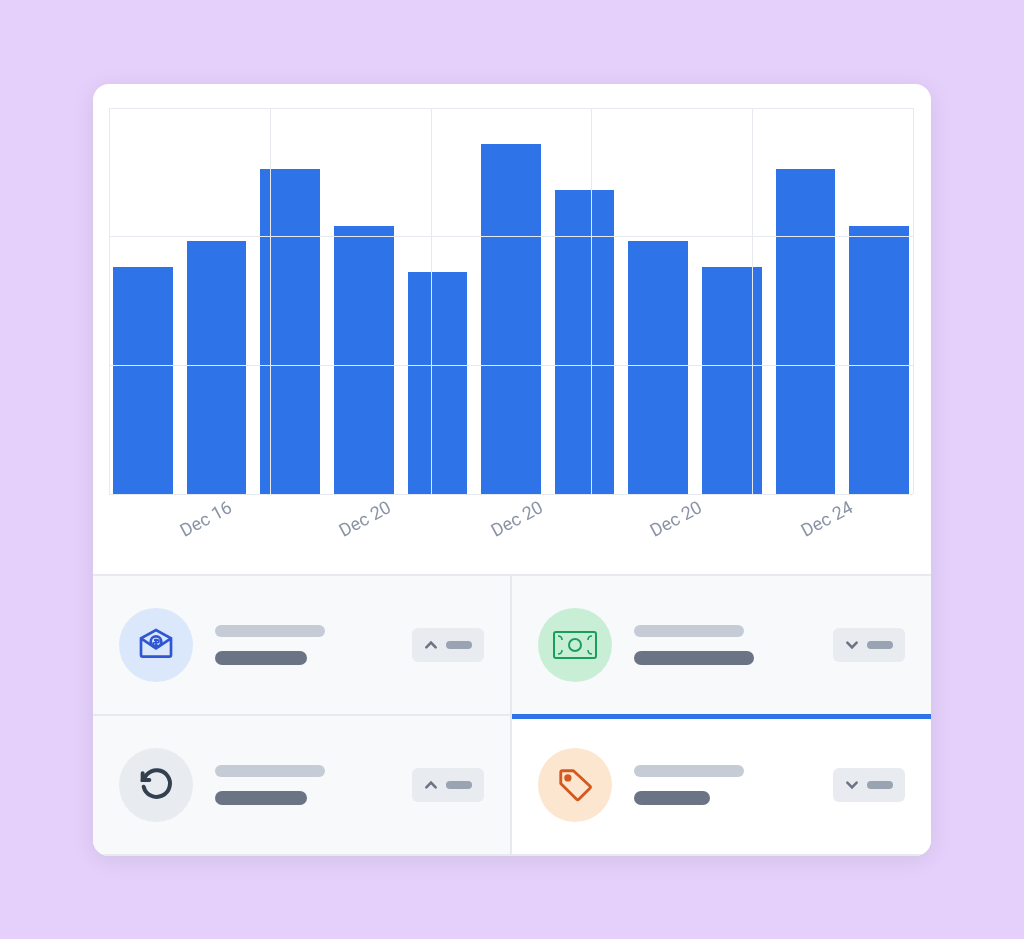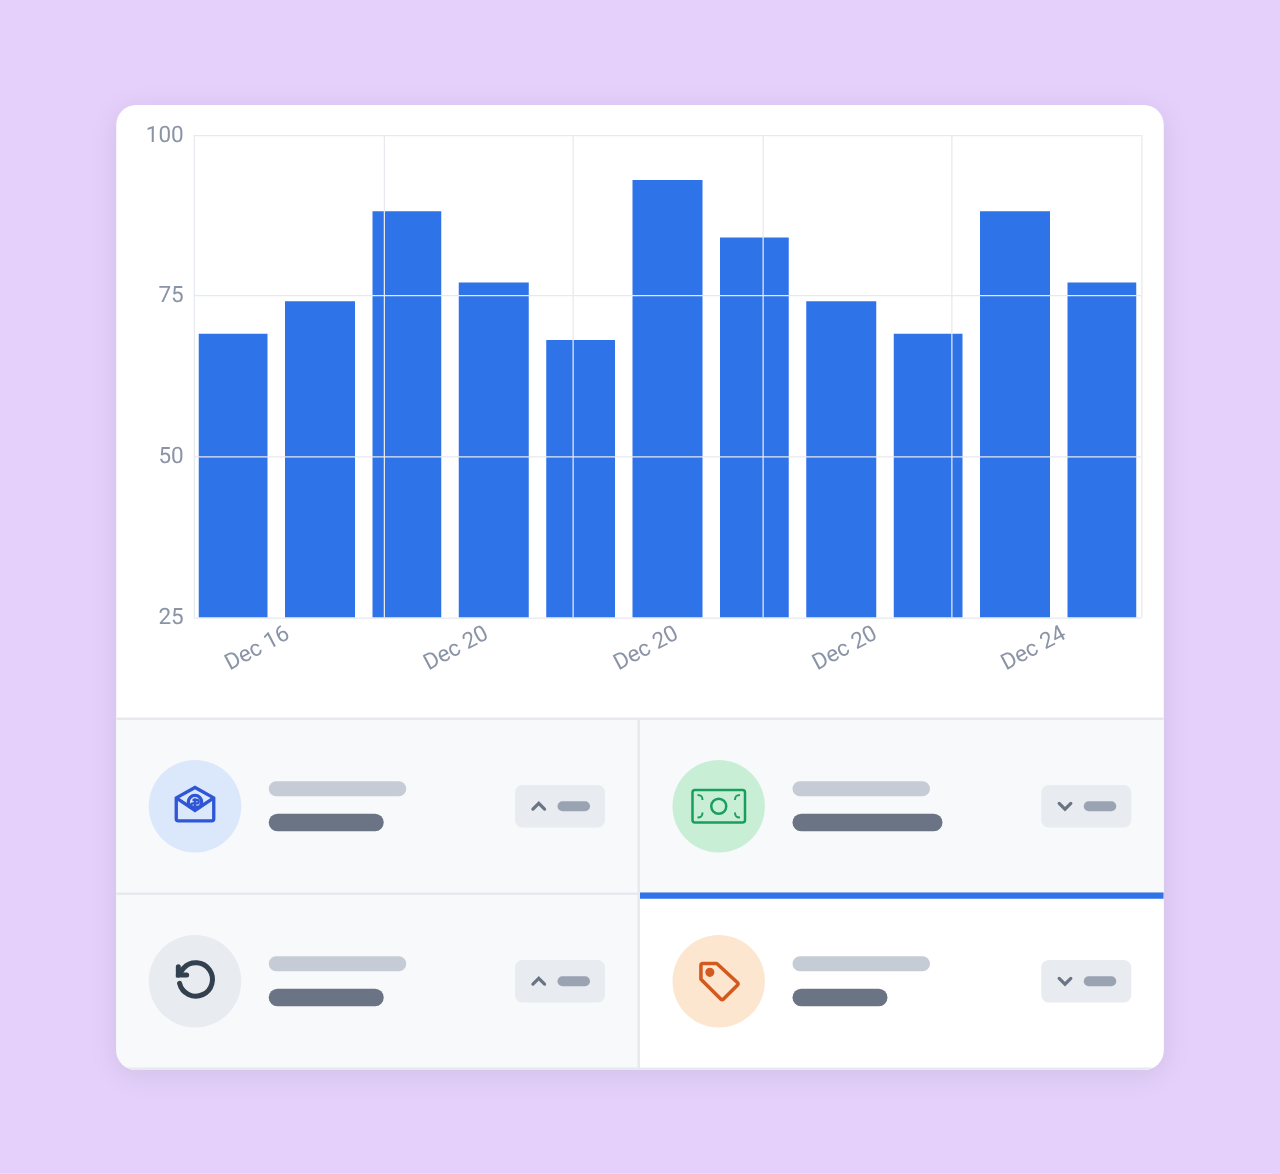--- a/index.html
+++ b/index.html
@@ -165,26 +165,20 @@
     border-radius: 4px;
   }
 </style>
 </head>
 <body>
 
 <div class="card">
 
   <div class="chart-area">
     <div class="chart-body">
-      <div class="y-axis" id="y-axis">
-          <div class="y-tick" style="top: 0%;">100</div>
-          <div class="y-tick" style="top: 33.3333%;">75</div>
-          <div class="y-tick" style="top: 66.6667%;">50</div>
-          <div class="y-tick" style="top: 100%;">25</div>
-        </div>
       <div class="plot" id="plot">
         <div class="bars" id="bars">
             <div class="bar" style="height: 58.6667%;"></div>
             <div class="bar" style="height: 65.3333%;"></div>
             <div class="bar" style="height: 84%;"></div>
             <div class="bar" style="height: 69.3333%;"></div>
             <div class="bar" style="height: 57.3333%;"></div>
             <div class="bar" style="height: 90.6667%;"></div>
             <div class="bar" style="height: 78.6667%;"></div>
             <div class="bar" style="height: 65.3333%;"></div>

